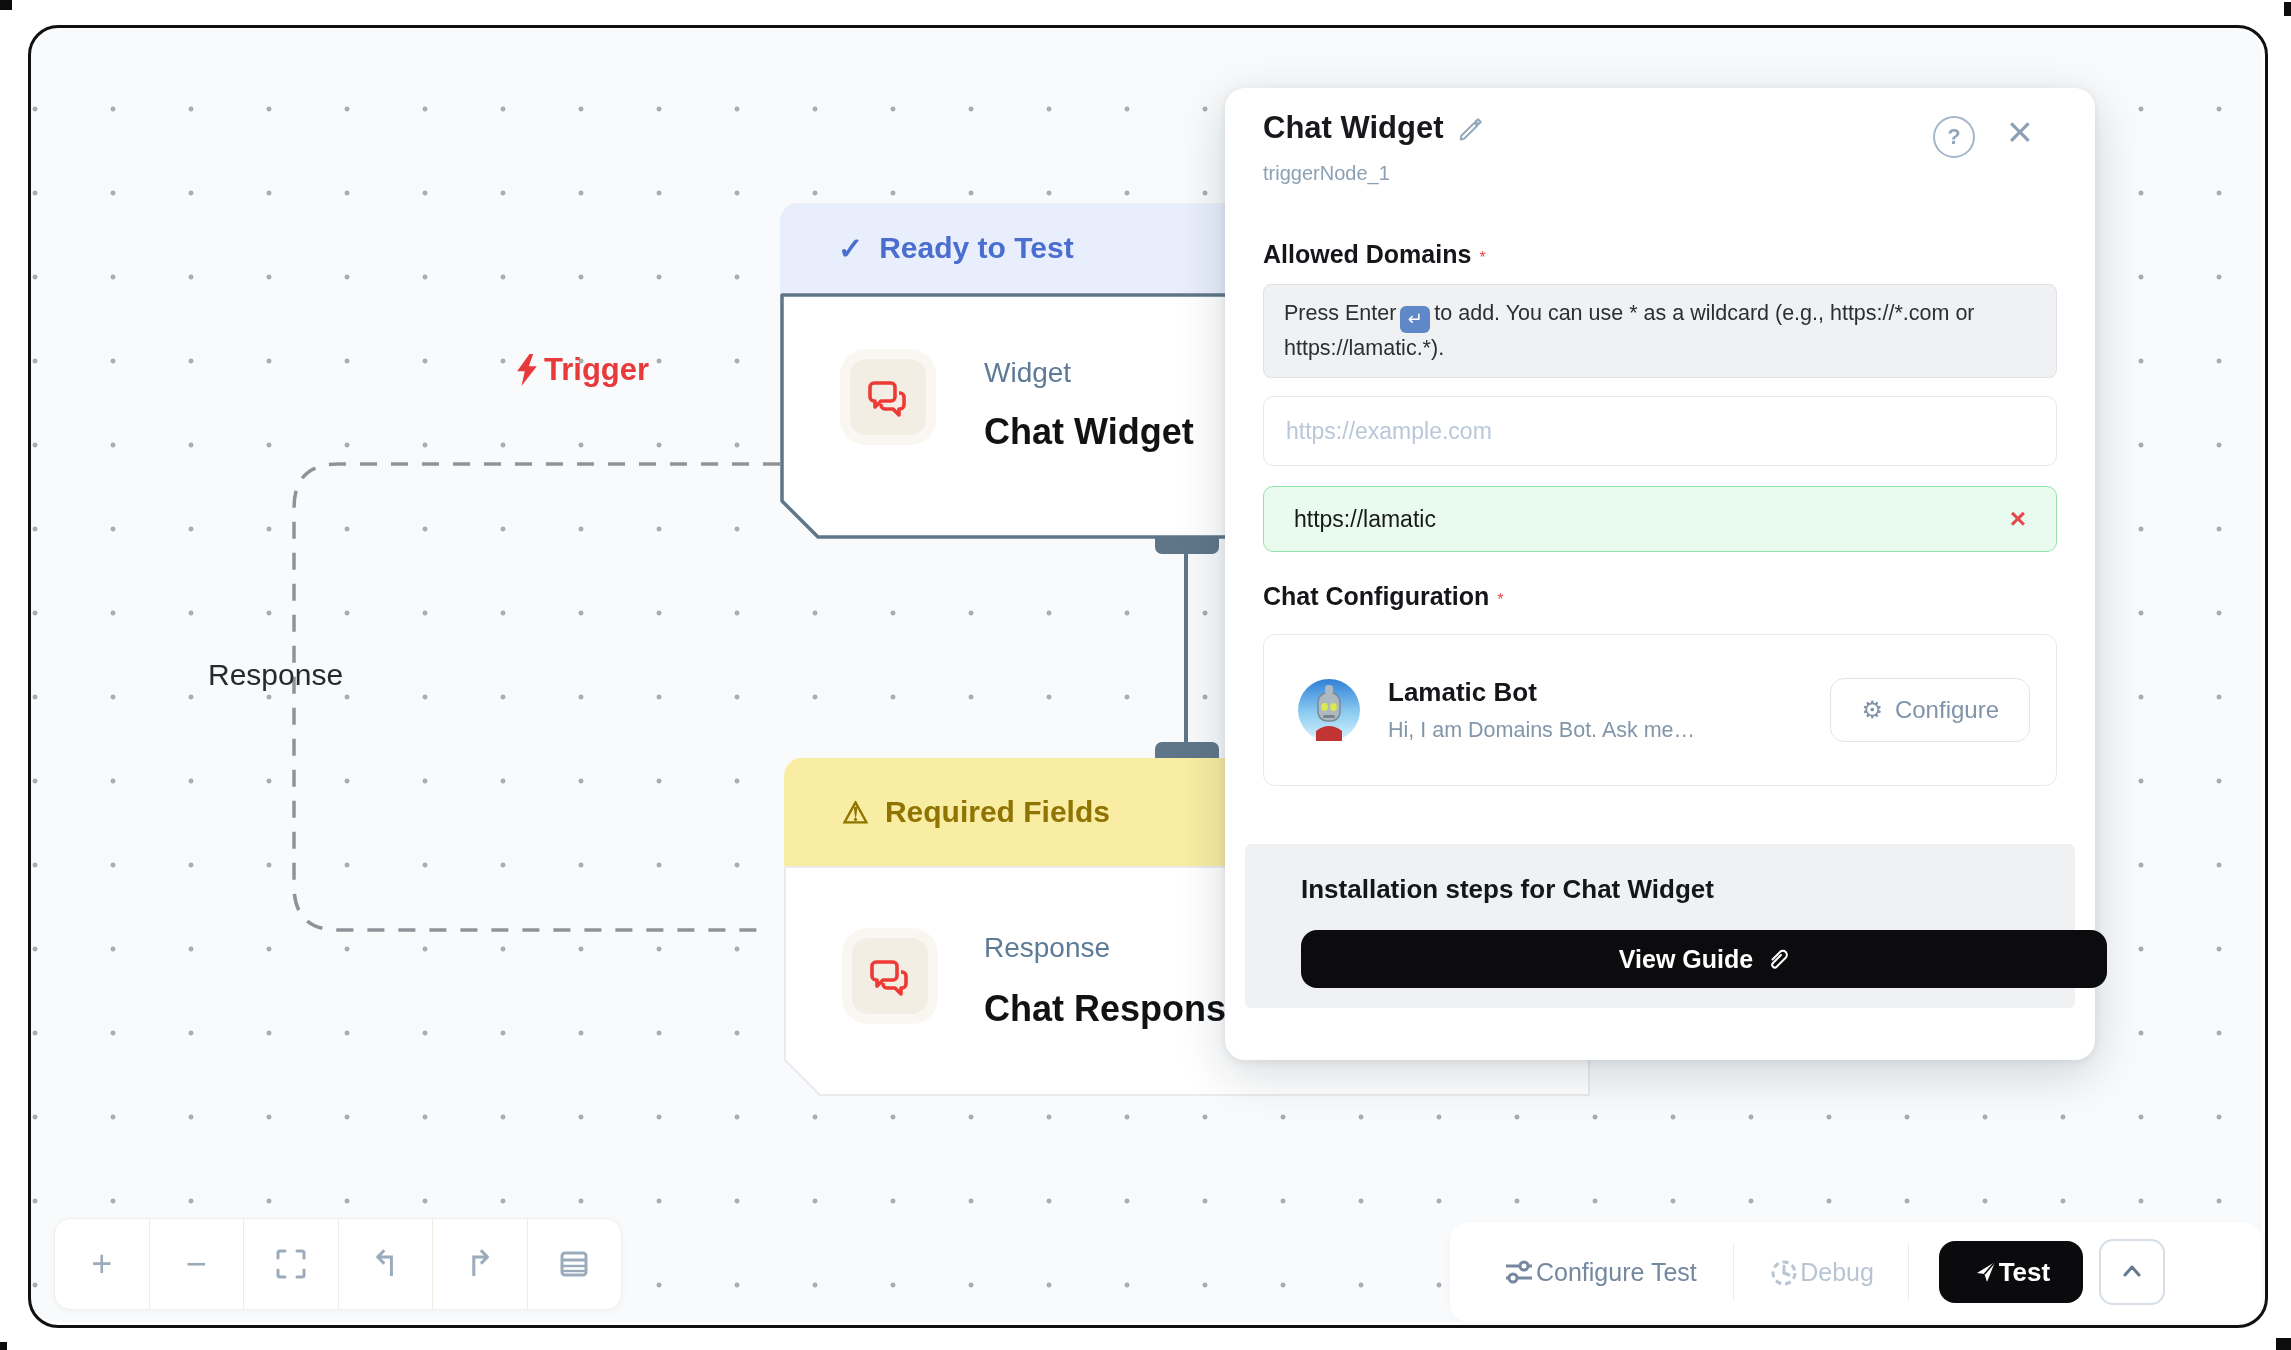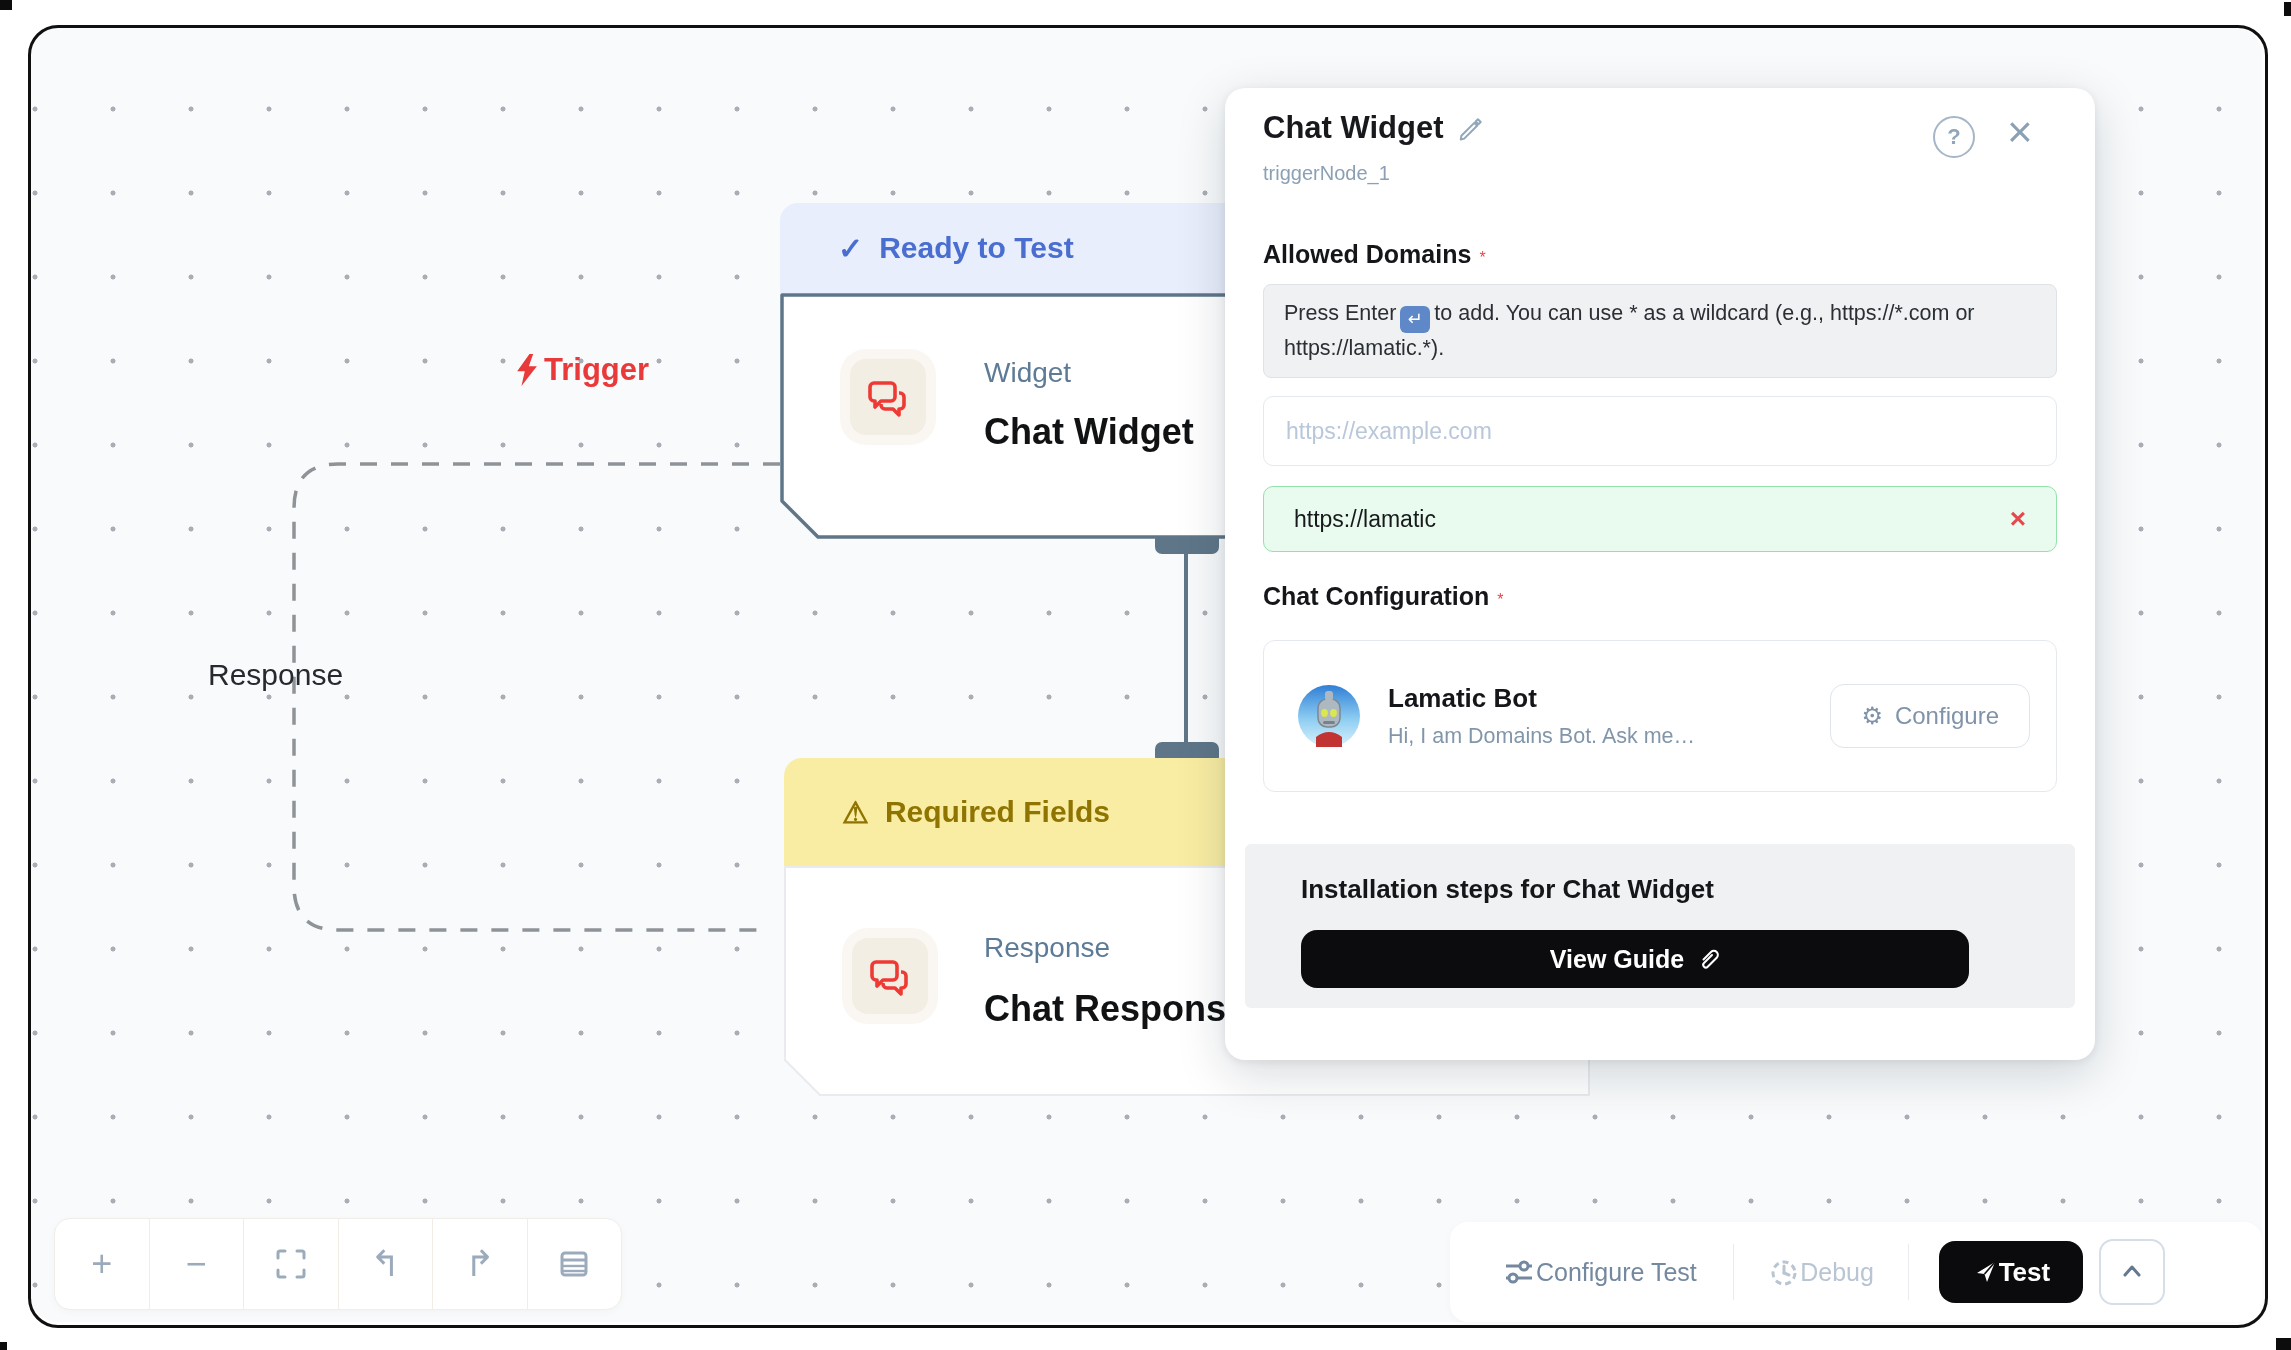--- a/index.html
+++ b/index.html
@@ -53,29 +53,29 @@
     background:#5e88c7;border-radius:6px;color:#fff;font-size:18px;vertical-align:-5px;margin:0 4px;}
   .domain-input{left:38px;top:308px;width:794px;height:70px;box-sizing:border-box;
     border:1.5px solid #e3e9f1;border-radius:10px;padding:0 22px;font-size:23px;
     font-family:"Liberation Sans",sans-serif;color:#17191c;background:#fff;outline:none;}
   .domain-input::placeholder{color:#b9c7da;}
   .chip{left:38px;top:398px;width:794px;height:66px;box-sizing:border-box;background:#e9fbee;
     border:1.5px solid #94e2aa;border-radius:10px;display:flex;align-items:center;
     padding:0 30px;font-size:23px;color:#17191c;}
   .chip-x{margin-left:auto;color:#e5484d;font-size:28px;font-weight:bold;line-height:1;}
   .bot-card{left:38px;top:546px;width:794px;height:152px;box-sizing:border-box;
-    border:1.5px solid #e5e9ee;border-radius:12px;display:flex;align-items:center;padding:0 26px 0 34px;margin-top:6px;}
+    border:1.5px solid #e5e9ee;border-radius:12px;display:flex;align-items:center;padding:0 26px 0 34px;}
   .bot-name{font-size:26px;font-weight:bold;color:#141619;}
   .bot-tag{font-size:21.5px;color:#8296aa;margin-top:10px;}
   .configure-btn{margin-left:auto;display:flex;align-items:center;gap:12px;height:62px;padding:0 30px;
     border:1.5px solid #dee5ed;border-radius:14px;color:#8093a8;font-size:24px;}
   .install-box{left:20px;top:756px;width:830px;height:164px;box-sizing:border-box;background:#f0f1f2;
     border-radius:6px;}
   .install-heading{position:absolute;left:56px;top:30px;font-size:26px;font-weight:bold;color:#141619;}
-  .guide-btn{position:absolute;left:56px;top:86px;width:668px;height:58px;background:#0c0c0e;
+  .guide-btn{position:absolute;left:56px;top:86px;width:806px;height:58px;background:#0c0c0e;
     border-radius:16px;color:#ffffff;font-size:25px;font-weight:bold;display:flex;
     align-items:center;justify-content:center;gap:12px;}
 
   
   .tools{left:54px;top:1218px;width:566px;height:90px;background:#fff;border:1px solid #f0eee9;
     border-radius:16px;display:flex;align-items:stretch;z-index:60;box-shadow:0 2px 8px rgba(0,0,0,.03);}
   .tool{flex:1;display:flex;align-items:center;justify-content:center;color:#9cabbc;font-size:36px;}
   .tool + .tool{border-left:1.5px solid #f2ece5;}
   .footerbar{left:1450px;top:1222px;width:812px;height:100px;background:#fff;border-radius:18px;
     display:flex;align-items:center;z-index:60;box-shadow:0 2px 8px rgba(0,0,0,.03);}

